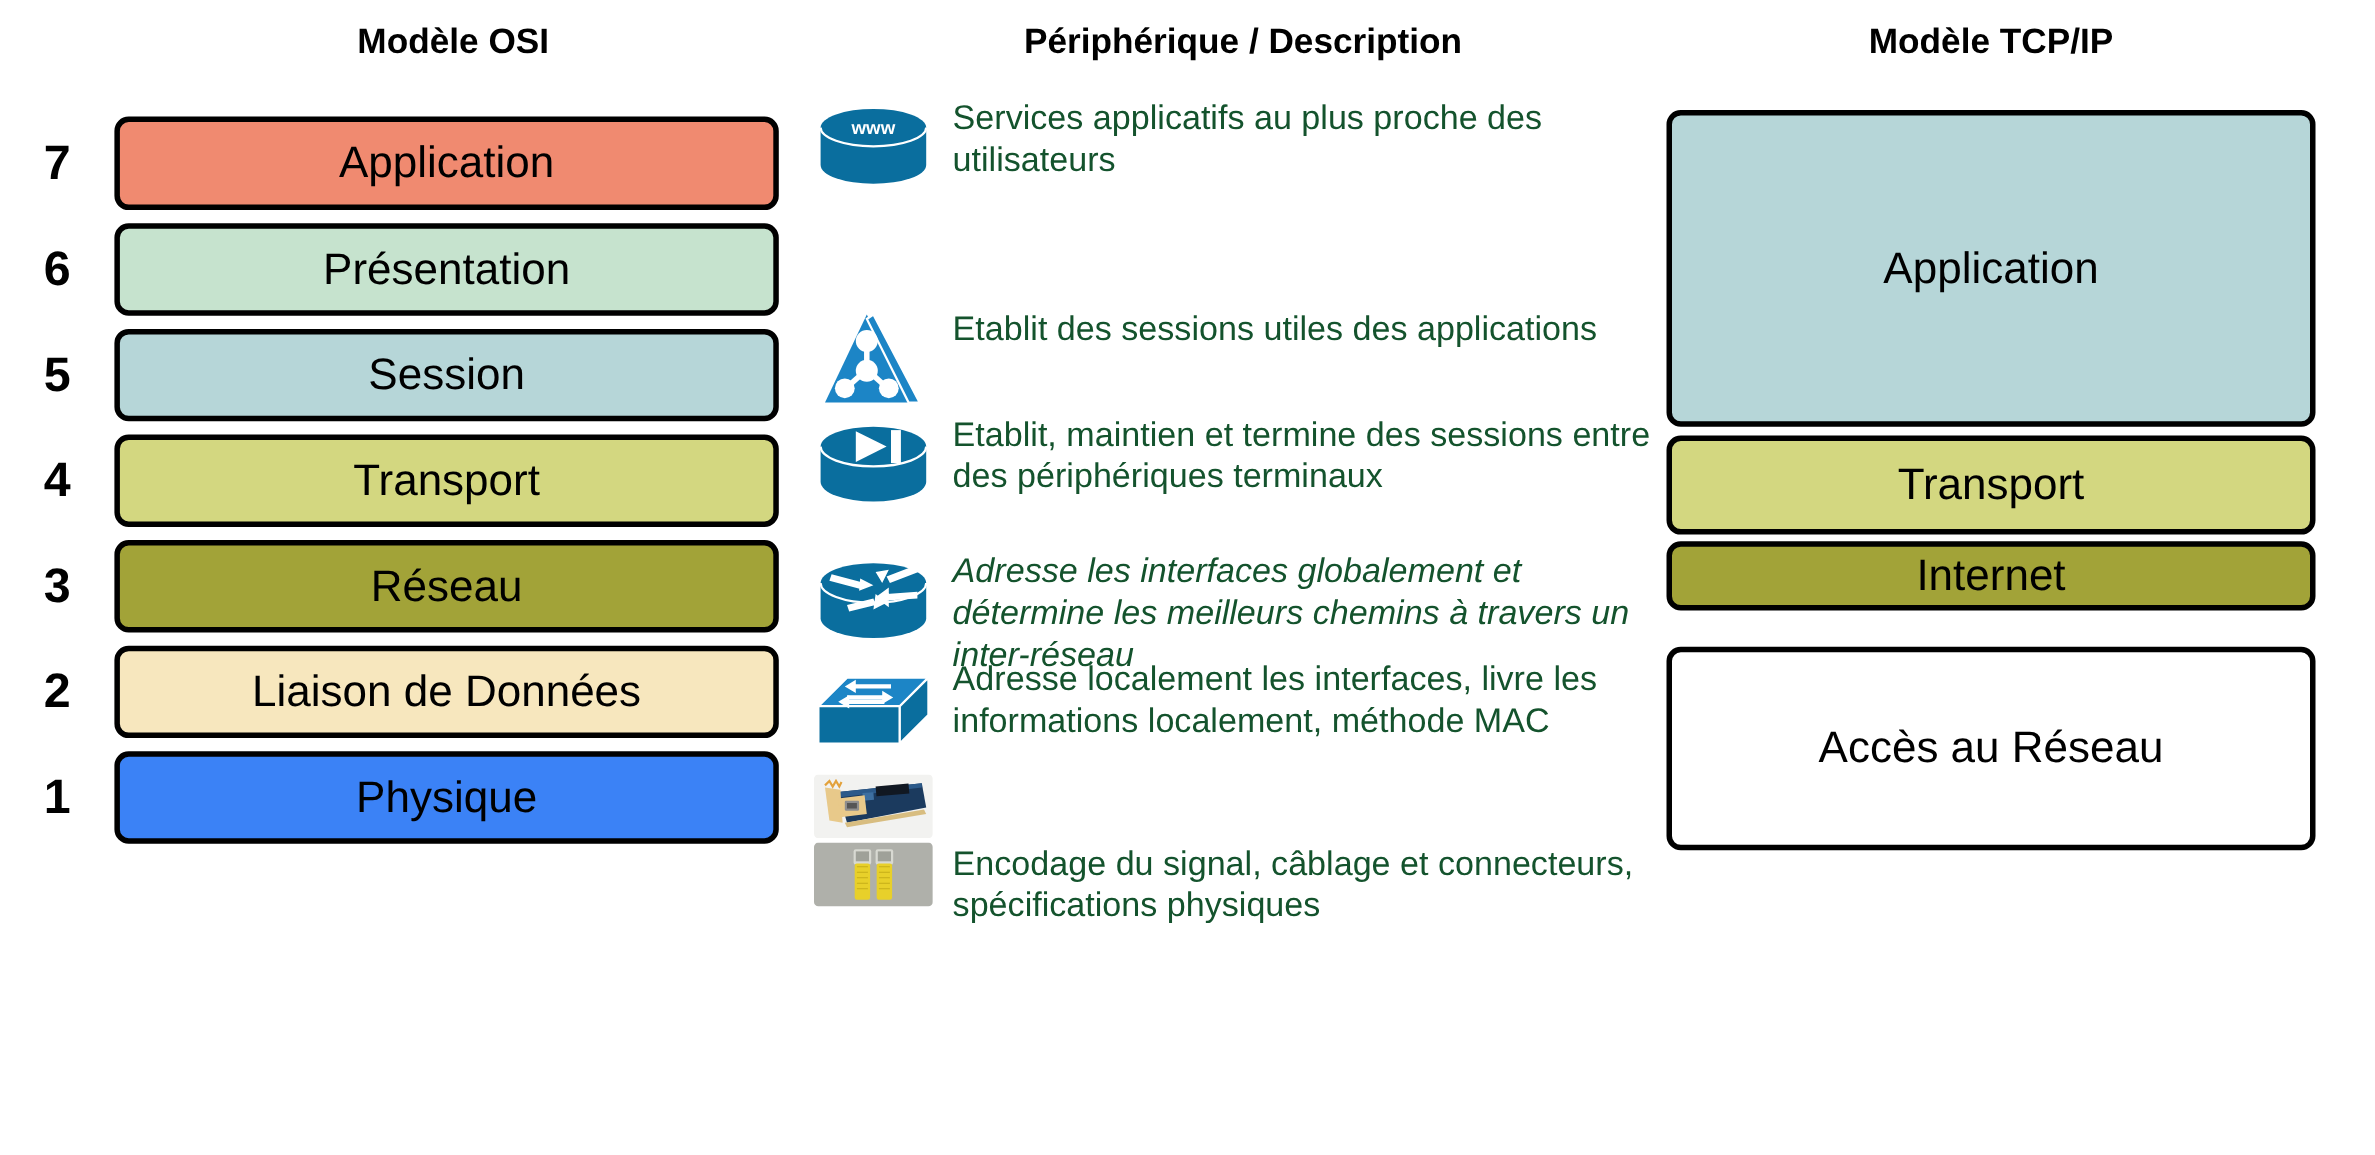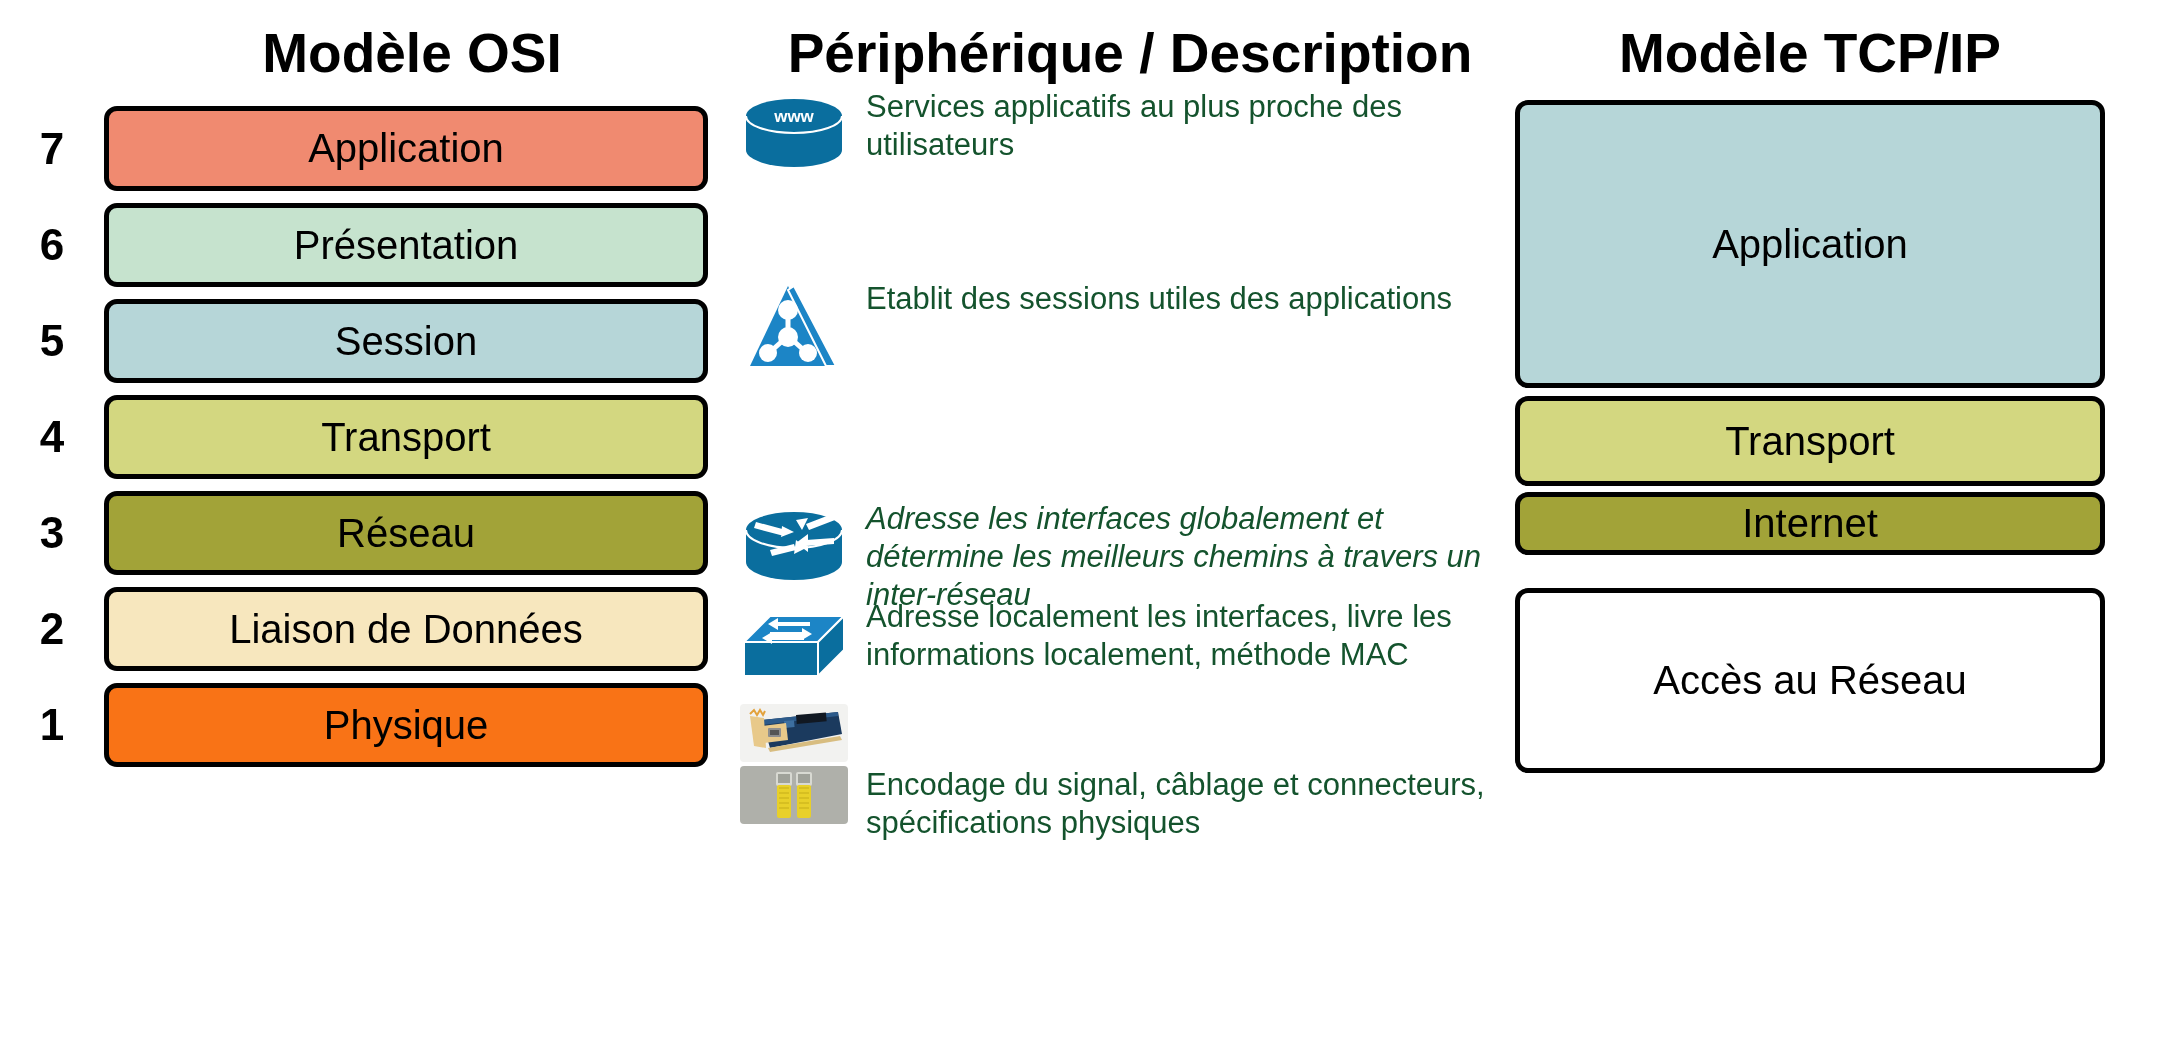--- a/index.html
+++ b/index.html
@@ -15,23 +15,22 @@
     overflow: hidden;
   }
 
   
   .col-header {
     position: absolute;
     font-weight: bold;
     color: #000000;
     text-align: center;
     white-space: nowrap;
-    font-size: 55px;
+    font-size: 32px;
     line-height: 50px;
-    margin-top: 16px;
   }
   #hdr-osi   { left: 110px;  top: 12px; width: 604px; }
   #hdr-desc  { left: 740px;  top: 12px; width: 780px; }
   #hdr-tcp   { left: 1515px; top: 12px; width: 590px; }
 
   
   .osi-stack {
     position: absolute;
     left: 0;
     top: 100px;
@@ -168,21 +167,21 @@
 
   <div class="osi-row" style="top:481px; height:96px;">
     <div class="osi-num">2</div>
     <div class="osi-box" style="background:#F7E7BE;">
       <span>Liaison de Données</span>
     </div>
   </div>
 
   <div class="osi-row" style="top:577px; height:96px;">
     <div class="osi-num">1</div>
-    <div class="osi-box" style="background:#f97316;">
+    <div class="osi-box" style="background:#3b82f6;">
       <span>Physique</span>
     </div>
   </div>
 
 </div>
 
 <div class="desc-col">
 
   <div class="desc-row" style="top:-12px;">
     <div class="desc-icon">
@@ -211,20 +210,34 @@
           <circle cx="48" cy="30" r="10"></circle>
           <circle cx="48" cy="57" r="10"></circle>
           <circle cx="28" cy="73" r="9"></circle>
           <circle cx="68" cy="73" r="9"></circle>
         </g>
       </svg>
     </div>
     <div class="desc-text">Etablit des sessions utiles des applications</div>
   </div>
 
+  <div class="desc-row" style="top:276px;">
+    <div class="desc-icon">
+      <svg class="ico" viewBox="0 0 108 96" xmlns="http://www.w3.org/2000/svg">
+        <path d="M6 30 L6 62 A48 18 0 0 0 102 62 L102 30 Z" fill="#0A6E9E"></path>
+        <ellipse cx="54" cy="30" rx="48" ry="18" fill="#0A6E9E"></ellipse>
+        <path d="M6 30 A48 18 0 0 0 102 30" fill="none" stroke="#ffffff" stroke-width="2"></path>
+        <g fill="#ffffff">
+          <polygon points="38,16 66,30 38,44"></polygon>
+          <rect x="70" y="15" width="9" height="30"></rect>
+        </g>
+      </svg>
+    </div>
+    <div class="desc-text">Etablit, maintien et termine des sessions entre des périphériques terminaux</div>
+  </div>
 
   <div class="desc-row" style="top:400px;font-style:italic;">
     <div class="desc-icon">
       <svg class="ico" viewBox="0 0 108 96" xmlns="http://www.w3.org/2000/svg">
         <path d="M6 30 L6 62 A48 18 0 0 0 102 62 L102 30 Z" fill="#0A6E9E"></path>
         <ellipse cx="54" cy="30" rx="48" ry="18" fill="#0A6E9E"></ellipse>
         <path d="M6 30 A48 18 0 0 0 102 30" fill="none" stroke="#ffffff" stroke-width="2"></path>
         <g fill="#ffffff">
           <path d="M16 22 l30 8 l-2 6 l-30 -8 z M42 26 l12 6 l-13 5 z"></path>
           <path d="M92 14 l-26 10 l3 6 l26 -10 z M68 18 l-12 2 l6 10 z"></path>

